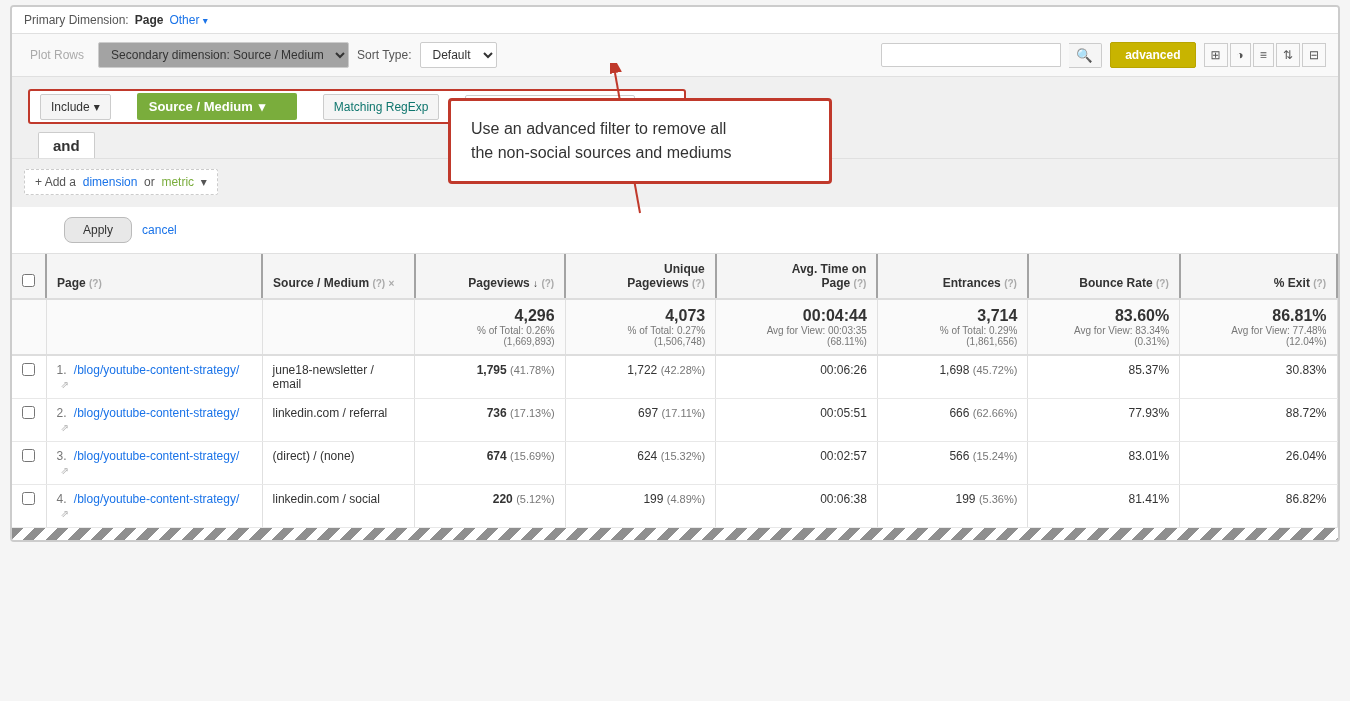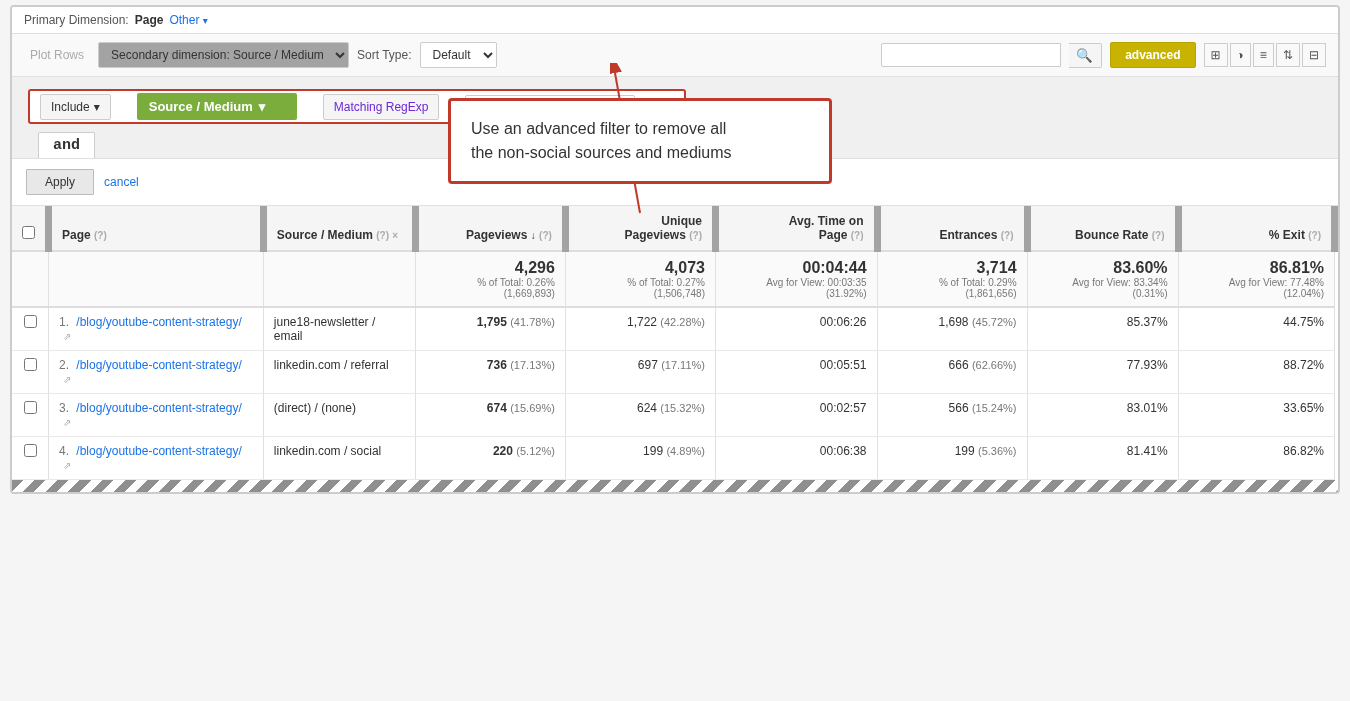--- a/index.html
+++ b/index.html
@@ -165,21 +165,21 @@
       align-items: center;
       gap: 6px;
       min-width: 160px;
     }
     .matching-btn {
       font-size: 12px;
       padding: 5px 10px;
       border: 1px solid #ccc;
       border-radius: 2px;
       background: #f5f5f5;
-      color: #6d28d9;
+      color: #0f766e;
       cursor: pointer;
     }
     .regex-input {
       font-size: 12px;
       padding: 4px 6px;
       border: 1px solid #ccc;
       border-radius: 2px;
       width: 170px;
       color: #333;
     }
@@ -189,21 +189,20 @@
       cursor: pointer;
       font-size: 14px;
       color: #777;
       padding: 2px;
     }
 
     .and-row {
       display: flex;
       align-items: center;
       padding: 8px 0 0 10px;
-      font-family: Liberation Mono, monospace;
     }
     .and-label {
       font-size: 15px;
       font-weight: bold;
       color: #333;
       padding: 4px 14px;
       border: 1px solid #ccc;
       border-bottom: none;
       background: #fff;
       border-radius: 2px 2px 0 0;
@@ -252,42 +251,43 @@
       background: #fff;
       display: flex;
       align-items: center;
       gap: 10px;
     }
     .apply-btn {
       font-size: 12px;
       padding: 5px 18px;
       background: #e8e8e8;
       border: 1px solid #bbb;
-      border-radius: 1px;
-      cursor: pointer;
-      color: #333;
+      border-radius: 8px;
+      cursor: pointer;
+      color: #333;
+      margin-left: 38px;
     }
     .cancel-link {
       font-size: 12px;
       color: #1a73e8;
       cursor: pointer;
       text-decoration: none;
     }
 
     
     .data-table {
       width: 100%;
       border-collapse: collapse;
       font-size: 12px;
       background: #fff;
     }
     .data-table th {
       background: #f5f5f5;
       border-bottom: 2px solid #ddd;
-      border-right: 7px solid #a3a3a3;
+      border-right: 2px solid #a3a3a3;
       padding: 8px 10px;
       text-align: left;
       font-weight: bold;
       color: #333;
       vertical-align: bottom;
     }
     .data-table th.numeric {
       text-align: right;
     }
     .data-table td {
@@ -422,20 +422,29 @@
         </defs>
 
         <line x1="30" y1="150" x2="5" y2="10" stroke="#c0392b" stroke-width="2" marker-end="url(#arrowhead)"></line>
       </svg>
       <div class="callout-box">
         <span>Use an advanced filter to remove all<br>the non-social sources and mediums</span>
       </div>
     </div>
   </div>
 
+  <div class="add-dimension-row">
+    <button class="add-dimension-btn">
+      <span>+ Add a</span>
+      &nbsp;<a class="dim-link">dimension</a>&nbsp;
+      <span>or</span>
+      &nbsp;<a class="metric-link">metric</a>
+      &nbsp;<span>▾</span>
+    </button>
+  </div>
 
   <div class="apply-row">
     <button class="apply-btn">Apply</button>
     <a class="cancel-link">cancel</a>
   </div>
 
   <table class="data-table">
     <thead>
       <tr>
         <th class="check-col">
@@ -486,21 +495,21 @@
         <td class="numeric">
           <span class="total-main">4,296</span>
           <span class="total-sub">% of Total: 0.26% (1,669,893)</span>
         </td>
         <td class="numeric">
           <span class="total-main">4,073</span>
           <span class="total-sub">% of Total: 0.27% (1,506,748)</span>
         </td>
         <td class="numeric">
           <span class="total-main">00:04:44</span>
-          <span class="total-sub">Avg for View: 00:03:35 (31.92%)</span>
+          <span class="total-sub">Avg for View: 00:03:35 (68.11%)</span>
         </td>
         <td class="numeric">
           <span class="total-main">3,714</span>
           <span class="total-sub">% of Total: 0.29% (1,861,656)</span>
         </td>
         <td class="numeric">
           <span class="total-main">83.60%</span>
           <span class="total-sub">Avg for View: 83.34% (0.31%)</span>
         </td>
         <td class="numeric">
@@ -524,21 +533,21 @@
       <span class="pct-val"> (41.78%)</span>
     </td>
     <td class="numeric">
       1,722 <span class="pct-val">(42.28%)</span>
     </td>
     <td class="numeric">00:06:26</td>
     <td class="numeric">
       1,698 <span class="pct-val">(45.72%)</span>
     </td>
     <td class="numeric">85.37%</td>
-    <td class="numeric">44.75%</td>
+    <td class="numeric">30.83%</td>
   </tr>
         <tr>
     <td class="check-col">
       <input type="checkbox" style="">
     </td>
     <td>
       <span class="row-num">2.</span>
       <a class="page-link">/blog/youtube-content-strategy/</a>
       <span class="source-icon">⇗</span>
     </td>
@@ -572,21 +581,21 @@
       <span class="pct-val"> (15.69%)</span>
     </td>
     <td class="numeric">
       624 <span class="pct-val">(15.32%)</span>
     </td>
     <td class="numeric">00:02:57</td>
     <td class="numeric">
       566 <span class="pct-val">(15.24%)</span>
     </td>
     <td class="numeric">83.01%</td>
-    <td class="numeric">33.65%</td>
+    <td class="numeric">26.04%</td>
   </tr>
         <tr>
     <td class="check-col">
       <input type="checkbox" style="">
     </td>
     <td>
       <span class="row-num">4.</span>
       <a class="page-link">/blog/youtube-content-strategy/</a>
       <span class="source-icon">⇗</span>
     </td>

